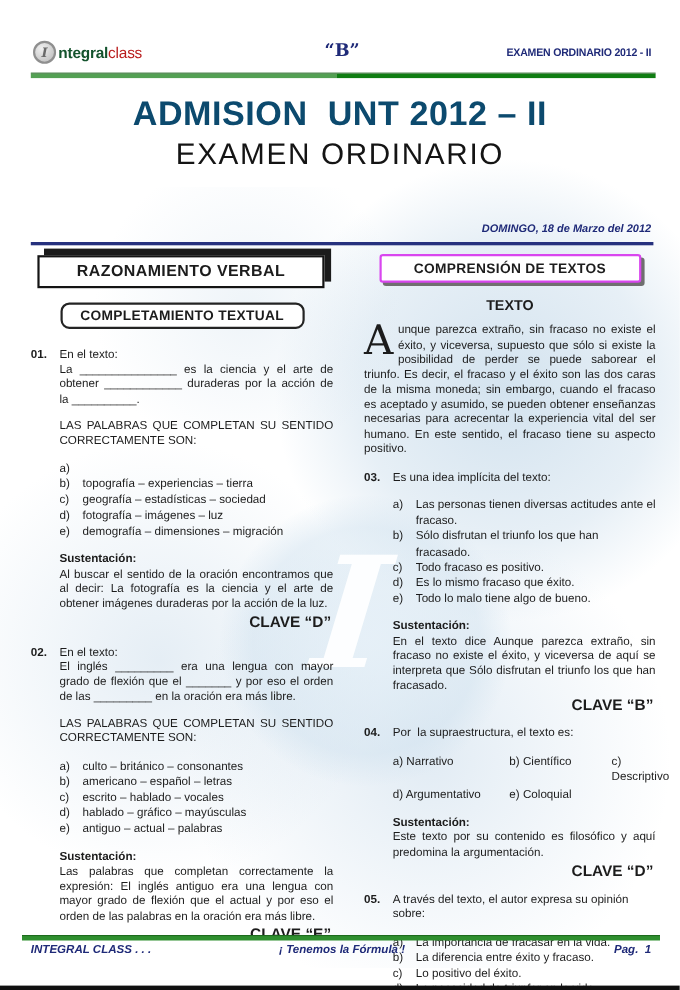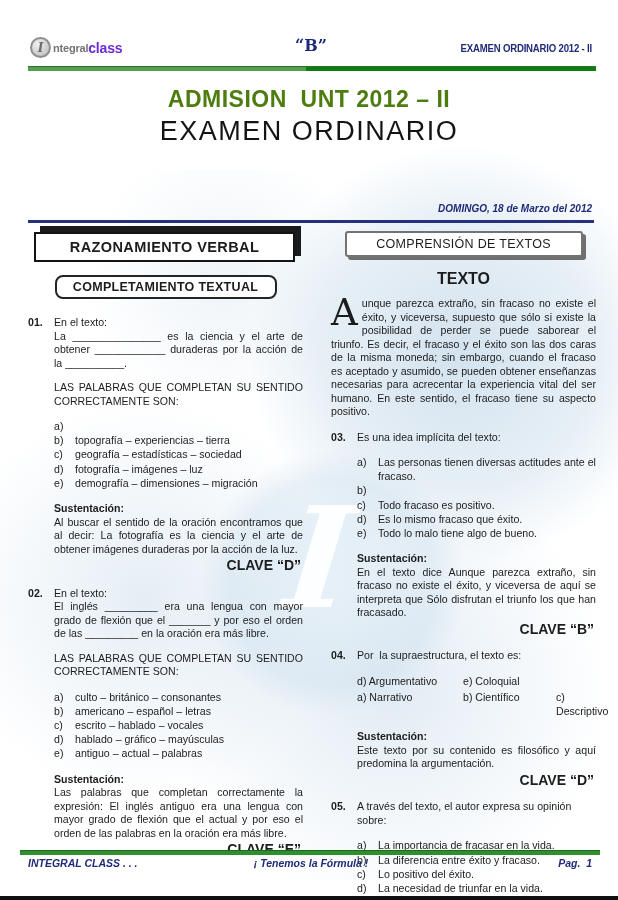--- a/index.html
+++ b/index.html
@@ -24,59 +24,59 @@
   .wm-i { left:287px; top:488px; font-family:"DejaVu Serif", serif; font-style:italic; font-weight:bold;
     font-size:140px; line-height:140px; color:rgba(255,255,255,0.92); transform:skewX(-6deg); }
   
   .layer { position:absolute; z-index:1; }
   
   .topbar { top:34px; left:28px; right:24px; height:28px; }
   .logo { position:absolute; left:2px; top:3px; display:flex; align-items:center; }
   .logo-coin { width:17px; height:17px; border-radius:50%; background:radial-gradient(circle at 35% 30%, #f0f0f0, #b9b9b9);
     border:2px solid #8f8f8f; display:flex; align-items:center; justify-content:center;
     font-family:"DejaVu Serif", serif; font-style:italic; font-weight:bold; font-size:12px; color:#6a6a6a; }
-  .logo-t1 { margin-left:2px; font-size:11px; font-weight:bold; color:#737373; letter-spacing:-0.2px; }
-  .logo-t2 { font-size:14px; font-weight:bold; color:#6d28d9; letter-spacing:-0.2px; }
+  .logo-t1 { margin-left:2px; font-size:14px; font-weight:bold; color:#14532d; letter-spacing:-0.2px; }
+  .logo-t2 { font-size:14px; font-weight:normal; color:#b91c1c; letter-spacing:-0.2px; }
   .group-letter { position:absolute; left:50%; transform:translateX(-50%); top:2px;
     font-family:"DejaVu Serif", serif; font-weight:bold; font-size:16px; color:#1f2a78; }
   .exam-label { position:absolute; right:2px; top:9px; font-size:10px; font-weight:bold; color:#1f2a78;
     letter-spacing:-0.2px; transform:scaleX(0.96); transform-origin:right; }
   .rule-green-top { top:66px; left:28px; right:22px; height:4px;
     background:linear-gradient(to right, #53a053 0%, #53a053 49%, #0f7d12 49%, #0f7d12 100%);
     border-top:1px solid #2c6f2c; }
   
   .title-block { top:86px; left:0; right:0; text-align:center; }
-  .t1 { font-size:23px; font-weight:bold; color:#4d7c0f; letter-spacing:0.5px; white-space:pre; }
+  .t1 { font-size:31px; font-weight:bold; color:#0c4a6e; letter-spacing:0.5px; white-space:pre; }
   .t2 { font-size:27px; font-weight:400; color:#141414; letter-spacing:1.5px; margin-top:3px; }
   .t3 { font-size:23px; font-weight:bold; color:#202e7e; margin-top:6px; }
   .date-line { top:203px; right:26px; font-size:10px; font-weight:bold; font-style:italic; color:#1f2a78; }
   .rule-navy { top:220px; left:28px; right:24px; height:3px; background:#26317e; }
   
   .columns { top:229px; left:28px; right:22px; bottom:48px; display:flex; gap:28px; }
   .col-left { width:275px; flex:none; }
   .col-right { flex:1; min-width:0; }
   
   .box1 { margin:3px 8px 0 6px; background:#fff; border:2px solid #141414; box-shadow:6px -6px 0 #1b1b1b;
     text-align:center; font-weight:bold; font-size:14.5px; letter-spacing:0.4px; padding:5px 0; }
   .box2 { width:218px; margin:13px auto 0; background:#fff; border:2px solid #242424; border-radius:8px;
     text-align:center; font-weight:bold; font-size:12.5px; letter-spacing:0.3px; padding:3px 0; }
-  .box3 { width:214px; margin:2px auto 0; background:#fff; border:2px solid #737373; border-radius:3px;
-    box-shadow:3px 3px 0 #6f6f6f; text-align:center; font-weight:normal; font-size:12.5px; letter-spacing:0.3px; padding:4px 10px; }
+  .box3 { width:214px; margin:2px auto 0; background:#fff; border:2px solid #d946ef; border-radius:3px;
+    box-shadow:3px 3px 0 #6f6f6f; text-align:center; font-weight:bold; font-size:12.5px; letter-spacing:0.3px; padding:4px 10px; }
   
   .question { display:flex; font-size:10.6px; line-height:13.5px;justify-content:space-between; }
   .q-num { width:26px; flex:none; font-weight:bold; }
   .q-body { flex:1; min-width:0; }
   .stem, .prompt, .sust, .passage-p { margin:0; text-align:justify; }
   .prompt { margin-top:11px; }
   .options { margin-top:11px; }
   .opt { display:flex; line-height:14.2px; }
   .opt-letter { width:21px; flex:none; }
   .sust-label { font-weight:bold; margin-top:12px; }
   .clave { font-weight:bold; text-align:right; margin-top:3px; padding-right:2px; font-size:14px; }
-  .texto-label { text-align:center; font-weight:bold; font-size:16px; margin-top:13px; }
+  .texto-label { text-align:center; font-weight:bold; font-size:13px; margin-top:13px; }
   .passage-p { margin-top:9px; font-size:10.6px; line-height:13.5px; }
   .dropcap { float:left; font-family:"DejaVu Serif", serif; font-size:37px; line-height:29px; padding:1px 4px 0 0; }
   .grid-row { display:flex; line-height:14.2px; }
   .grid-row + .grid-row { margin-top:2px; }
   .gc1 { width:106px; flex:none; }
   .gc2 { width:93px; flex:none; }
   .gc3 { flex:1; }
   .pre { white-space:pre-wrap; }
   
   .rule-green-bottom { top:850px; left:20px; right:18px; height:4px; background:#2f8f2f; border-top:1px solid #1d6b1d; }
@@ -207,20 +207,21 @@
         <span class="q-num">03.</span>
         <div class="q-body">
           <div>Es una idea implícita del texto:</div>
           <div class="options">
             <div class="opt">
                 <span class="opt-letter">a)</span>
                 <span>Las personas tienen diversas actitudes ante el fracaso.</span>
               </div>
             <div class="opt">
                 <span class="opt-letter">b)</span>
+                <span>Sólo disfrutan el triunfo los que han fracasado.</span>
               </div>
             <div class="opt">
                 <span class="opt-letter">c)</span>
                 <span>Todo fracaso es positivo.</span>
               </div>
             <div class="opt">
                 <span class="opt-letter">d)</span>
                 <span>Es lo mismo fracaso que éxito.</span>
               </div>
             <div class="opt">
@@ -232,28 +233,28 @@
           <p class="sust">En el texto dice Aunque parezca extraño, sin fracaso no existe el éxito, y viceversa de aquí se interpreta que Sólo disfrutan el triunfo los que han fracasado.</p>
           <div class="clave">CLAVE “B”</div>
         </div>
       </div>
 
       <div class="question" style="margin-top:13px;">
         <span class="q-num">04.</span>
         <div class="q-body">
           <div class="pre">Por  la supraestructura, el texto es:</div>
           <div class="options">
-            <div class="grid-row">
-              <span class="gc1">d) Argumentativo</span>
-              <span class="gc2">e) Coloquial</span>
-            </div>
             <div class="grid-row">
               <span class="gc1">a) Narrativo</span>
               <span class="gc2">b) Científico</span>
               <span class="gc3">c) Descriptivo</span>
+            </div>
+            <div class="grid-row">
+              <span class="gc1">d) Argumentativo</span>
+              <span class="gc2">e) Coloquial</span>
             </div>
           </div>
           <div class="sust-label">Sustentación:</div>
           <p class="sust">Este texto por su contenido es filosófico y aquí predomina la argumentación.</p>
           <div class="clave">CLAVE “D”</div>
         </div>
       </div>
 
       <div class="question" style="margin-top:13px;">
         <span class="q-num">05.</span>

